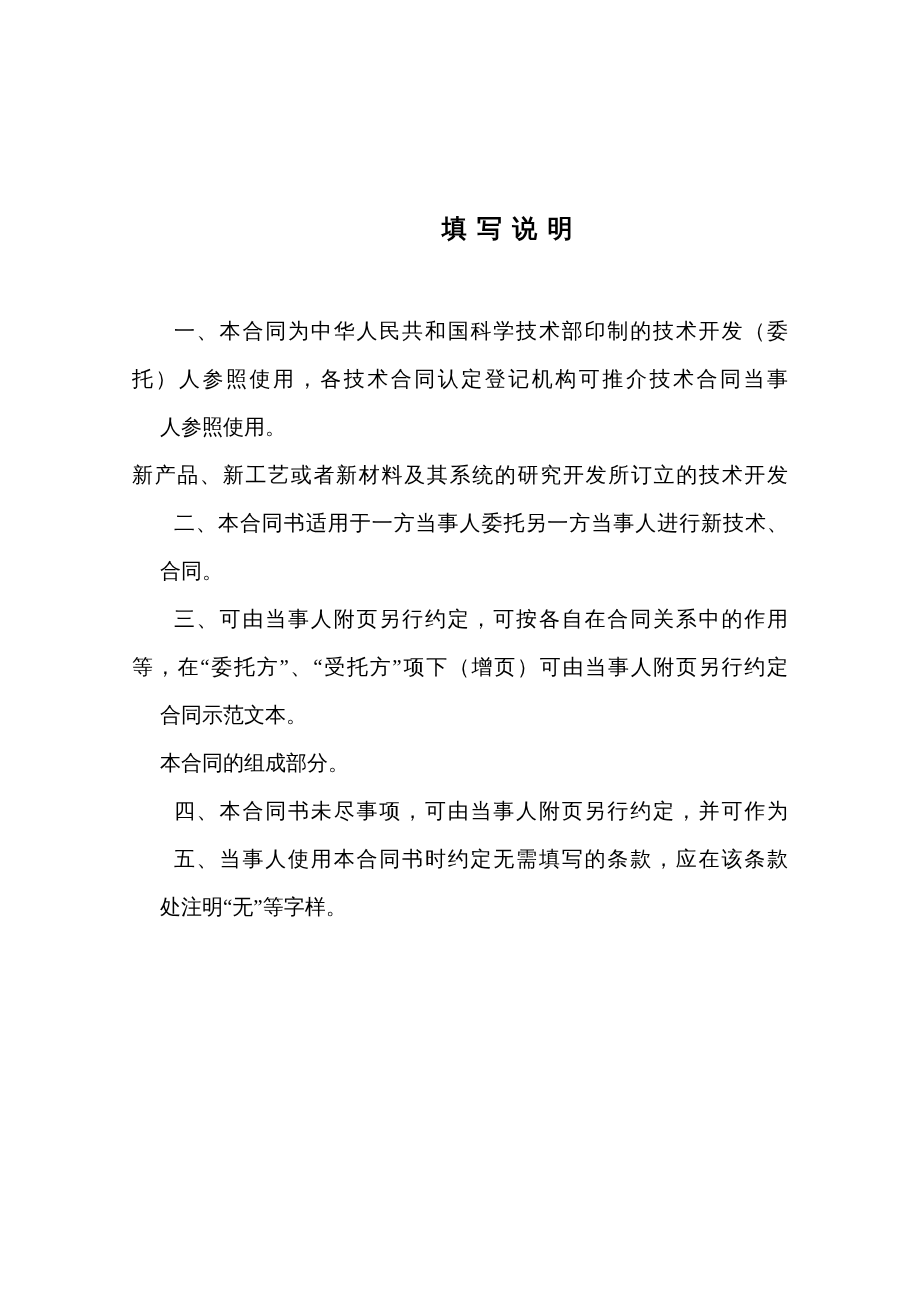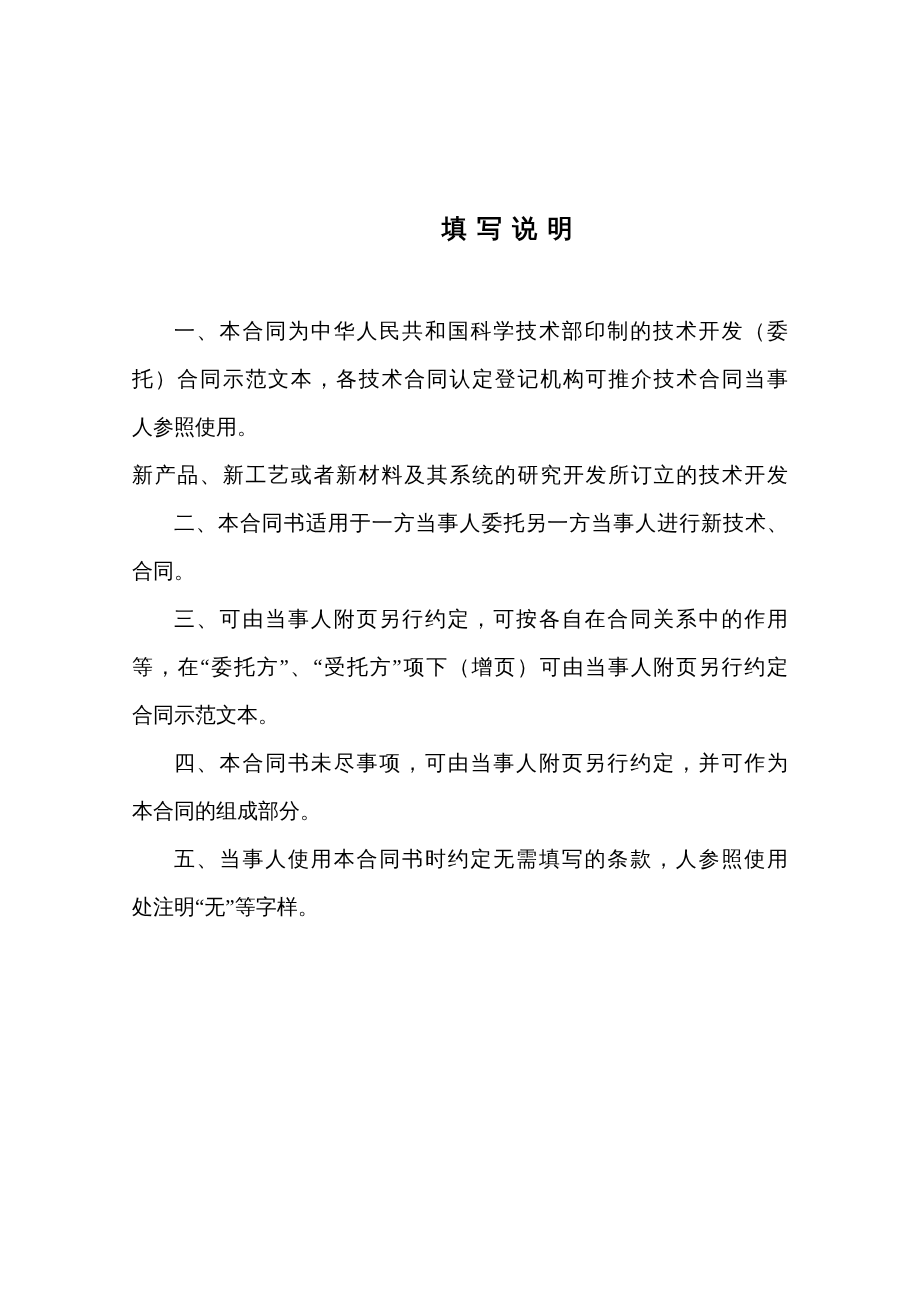--- a/index.html
+++ b/index.html
@@ -33,53 +33,53 @@
     line-height: 48px;
   }
   .paragraph { margin: 0; }
   .line {
     text-align: justify;
     text-align-last: justify;
     height: 48px;
     overflow: visible;
   }
   .line.first { text-indent: 2em; }
-  .line.last { text-align-last: left; }
+  .line.last { text-align-last: left; margin-left: 28px; }
 </style>
 </head>
 <body>
 
 <div class="page">
 
   <div class="doc-title">填 写 说 明</div>
 
   <div class="doc-body">
 
     <div class="paragraph">
       <div class="line first">一、本合同为中华人民共和国科学技术部印制的技术开发（委</div>
-      <div class="line">托）合同示范文本，各技术合同认定登记机构可推介技术合同当事</div>
+      <div class="line">托）人参照使用，各技术合同认定登记机构可推介技术合同当事</div>
       <div class="line last">人参照使用。</div>
     </div>
 
     <div class="paragraph">
       <div class="line">新产品、新工艺或者新材料及其系统的研究开发所订立的技术开发</div>
       <div class="line first">二、本合同书适用于一方当事人委托另一方当事人进行新技术、</div>
       <div class="line last">合同。</div>
     </div>
 
     <div class="paragraph">
       <div class="line first">三、可由当事人附页另行约定，可按各自在合同关系中的作用</div>
       <div class="line">等，在“委托方”、“受托方”项下（增页）可由当事人附页另行约定</div>
       <div class="line last">合同示范文本。</div>
     </div>
 
     <div class="paragraph">
+      <div class="line last">本合同的组成部分。</div>
       <div class="line first">四、本合同书未尽事项，可由当事人附页另行约定，并可作为</div>
-      <div class="line last">本合同的组成部分。</div>
     </div>
 
     <div class="paragraph">
-      <div class="line first">五、当事人使用本合同书时约定无需填写的条款，人参照使用</div>
+      <div class="line first">五、当事人使用本合同书时约定无需填写的条款，应在该条款</div>
       <div class="line last">处注明“无”等字样。</div>
     </div>
 
   </div>
 </div>
 
 </body></html>

